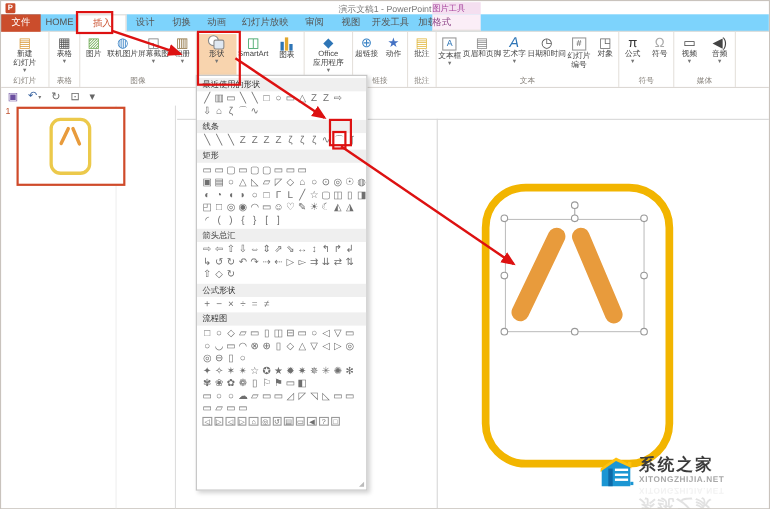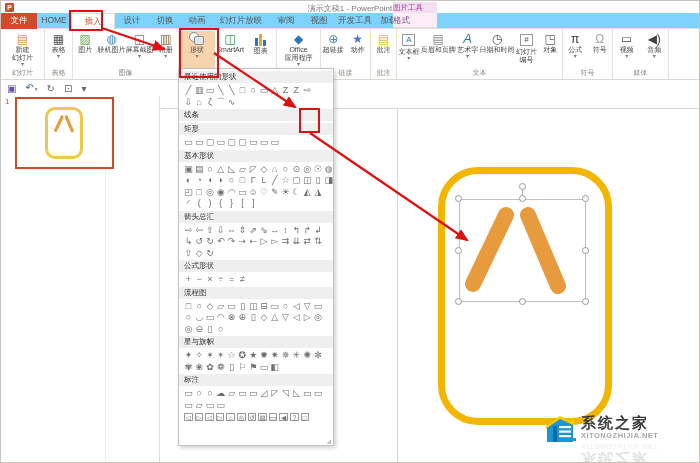--- a/index.html
+++ b/index.html
@@ -308,41 +308,39 @@
   <div class="handle" style="left:454px;top:297px"></div>
   <div class="handle" style="left:518px;top:297px"></div>
   <div class="handle" style="left:581px;top:297px"></div>
 
   <div class="menu">
     <div class="m-grip">◢</div>
   <div class="m-head">最近使用的形状</div>
       <div class="m-row"><span class="m-ic">╱</span><span class="m-ic">▥</span><span class="m-ic">▭</span><span class="m-ic">╲</span><span class="m-ic">╲</span><span class="m-ic">□</span><span class="m-ic">○</span><span class="m-ic">▭</span><span class="m-ic">△</span><span class="m-ic">Z</span><span class="m-ic">Z</span><span class="m-ic">⇨</span></div>
       <div class="m-row"><span class="m-ic">⇩</span><span class="m-ic">⌂</span><span class="m-ic">ζ</span><span class="m-ic">⌒</span><span class="m-ic">∿</span></div>
       <div class="m-head">线条</div>
+      <div class="m-row"><span class="m-ic">╲</span><span class="m-ic">╲</span><span class="m-ic">╲</span><span class="m-ic">Z</span><span class="m-ic">Z</span><span class="m-ic">Z</span><span class="m-ic">Z</span><span class="m-ic">ζ</span><span class="m-ic">ζ</span><span class="m-ic">ζ</span><span class="m-ic">∿</span><span class="m-ic m-box">⌒</span><span class="m-ic">ʃ</span></div>
       <div class="m-head">矩形</div>
       <div class="m-row"><span class="m-ic">▭</span><span class="m-ic">▭</span><span class="m-ic">▢</span><span class="m-ic">▭</span><span class="m-ic">▢</span><span class="m-ic">▢</span><span class="m-ic">▭</span><span class="m-ic">▭</span><span class="m-ic">▭</span></div>
-      <div class="m-head">基本形状</div>
       <div class="m-row"><span class="m-ic">▣</span><span class="m-ic">▤</span><span class="m-ic">○</span><span class="m-ic">△</span><span class="m-ic">◺</span><span class="m-ic">▱</span><span class="m-ic">◸</span><span class="m-ic">◇</span><span class="m-ic">⌂</span><span class="m-ic">○</span><span class="m-ic">⊙</span><span class="m-ic">◎</span><span class="m-ic">☉</span><span class="m-ic">◍</span></div>
       <div class="m-row"><span class="m-ic">◐</span><span class="m-ic">◔</span><span class="m-ic">◖</span><span class="m-ic">◗</span><span class="m-ic">○</span><span class="m-ic">□</span><span class="m-ic">Γ</span><span class="m-ic">L</span><span class="m-ic">╱</span><span class="m-ic">☆</span><span class="m-ic">▢</span><span class="m-ic">◫</span><span class="m-ic">▯</span><span class="m-ic">◨</span></div>
       <div class="m-row"><span class="m-ic">◰</span><span class="m-ic">□</span><span class="m-ic">◎</span><span class="m-ic">◉</span><span class="m-ic">◠</span><span class="m-ic">▭</span><span class="m-ic">☺</span><span class="m-ic">♡</span><span class="m-ic">✎</span><span class="m-ic">☀</span><span class="m-ic">☾</span><span class="m-ic">◭</span><span class="m-ic">◮</span></div>
       <div class="m-row"><span class="m-ic">◜</span><span class="m-ic">(</span><span class="m-ic">)</span><span class="m-ic">{</span><span class="m-ic">}</span><span class="m-ic">[</span><span class="m-ic">]</span></div>
       <div class="m-head">箭头总汇</div>
       <div class="m-row"><span class="m-ic">⇨</span><span class="m-ic">⇦</span><span class="m-ic">⇧</span><span class="m-ic">⇩</span><span class="m-ic">⇔</span><span class="m-ic">⇕</span><span class="m-ic">⇗</span><span class="m-ic">⇘</span><span class="m-ic">↔</span><span class="m-ic">↕</span><span class="m-ic">↰</span><span class="m-ic">↱</span><span class="m-ic">↲</span></div>
       <div class="m-row"><span class="m-ic">↳</span><span class="m-ic">↺</span><span class="m-ic">↻</span><span class="m-ic">↶</span><span class="m-ic">↷</span><span class="m-ic">⇢</span><span class="m-ic">⇠</span><span class="m-ic">▷</span><span class="m-ic">▻</span><span class="m-ic">⇉</span><span class="m-ic">⇊</span><span class="m-ic">⇄</span><span class="m-ic">⇅</span></div>
       <div class="m-row"><span class="m-ic">⇧</span><span class="m-ic">◇</span><span class="m-ic">↻</span></div>
       <div class="m-head">公式形状</div>
       <div class="m-row"><span class="m-ic">+</span><span class="m-ic">−</span><span class="m-ic">×</span><span class="m-ic">÷</span><span class="m-ic">=</span><span class="m-ic">≠</span></div>
       <div class="m-head">流程图</div>
       <div class="m-row"><span class="m-ic">□</span><span class="m-ic">○</span><span class="m-ic">◇</span><span class="m-ic">▱</span><span class="m-ic">▭</span><span class="m-ic">▯</span><span class="m-ic">◫</span><span class="m-ic">⊟</span><span class="m-ic">▭</span><span class="m-ic">○</span><span class="m-ic">◁</span><span class="m-ic">▽</span><span class="m-ic">▭</span></div>
       <div class="m-row"><span class="m-ic">○</span><span class="m-ic">◡</span><span class="m-ic">▭</span><span class="m-ic">◠</span><span class="m-ic">⊗</span><span class="m-ic">⊕</span><span class="m-ic">▯</span><span class="m-ic">◇</span><span class="m-ic">△</span><span class="m-ic">▽</span><span class="m-ic">◁</span><span class="m-ic">▷</span><span class="m-ic">◎</span></div>
       <div class="m-row"><span class="m-ic">◎</span><span class="m-ic">⊖</span><span class="m-ic">▯</span><span class="m-ic">○</span></div>
-      <div class="m-head">星与旗帜</div>
       <div class="m-row"><span class="m-ic">✦</span><span class="m-ic">✧</span><span class="m-ic">✶</span><span class="m-ic">✴</span><span class="m-ic">☆</span><span class="m-ic">✪</span><span class="m-ic">★</span><span class="m-ic">✹</span><span class="m-ic">✷</span><span class="m-ic">✵</span><span class="m-ic">✳</span><span class="m-ic">✺</span><span class="m-ic">✻</span></div>
       <div class="m-row"><span class="m-ic">✾</span><span class="m-ic">❀</span><span class="m-ic">✿</span><span class="m-ic">❁</span><span class="m-ic">▯</span><span class="m-ic">⚐</span><span class="m-ic">⚑</span><span class="m-ic">▭</span><span class="m-ic">◧</span></div>
-      <div class="m-head">标注</div>
       <div class="m-row"><span class="m-ic">▭</span><span class="m-ic">○</span><span class="m-ic">○</span><span class="m-ic">☁</span><span class="m-ic">▱</span><span class="m-ic">▭</span><span class="m-ic">▭</span><span class="m-ic">◿</span><span class="m-ic">◸</span><span class="m-ic">◹</span><span class="m-ic">◺</span><span class="m-ic">▭</span><span class="m-ic">▭</span></div>
       <div class="m-row"><span class="m-ic">▭</span><span class="m-ic">▱</span><span class="m-ic">▭</span><span class="m-ic">▭</span></div>
       <div class="m-row"><span class="m-ic fr">◁</span><span class="m-ic fr">▷</span><span class="m-ic fr">◁</span><span class="m-ic fr">▷</span><span class="m-ic fr">⌂</span><span class="m-ic fr">◎</span><span class="m-ic fr">↺</span><span class="m-ic fr">▤</span><span class="m-ic fr">▭</span><span class="m-ic fr">◀</span><span class="m-ic fr">?</span><span class="m-ic fr">□</span></div>
     </div>
 
   <svg class="annot" viewBox="0 0 700 463">
     <defs>
       <marker id="ah" markerWidth="8" markerHeight="8" refX="5" refY="2.5" orient="auto">
         <path d="M0,0 L6,2.5 L0,5 Z" fill="#dd1111"></path>
       </marker>

